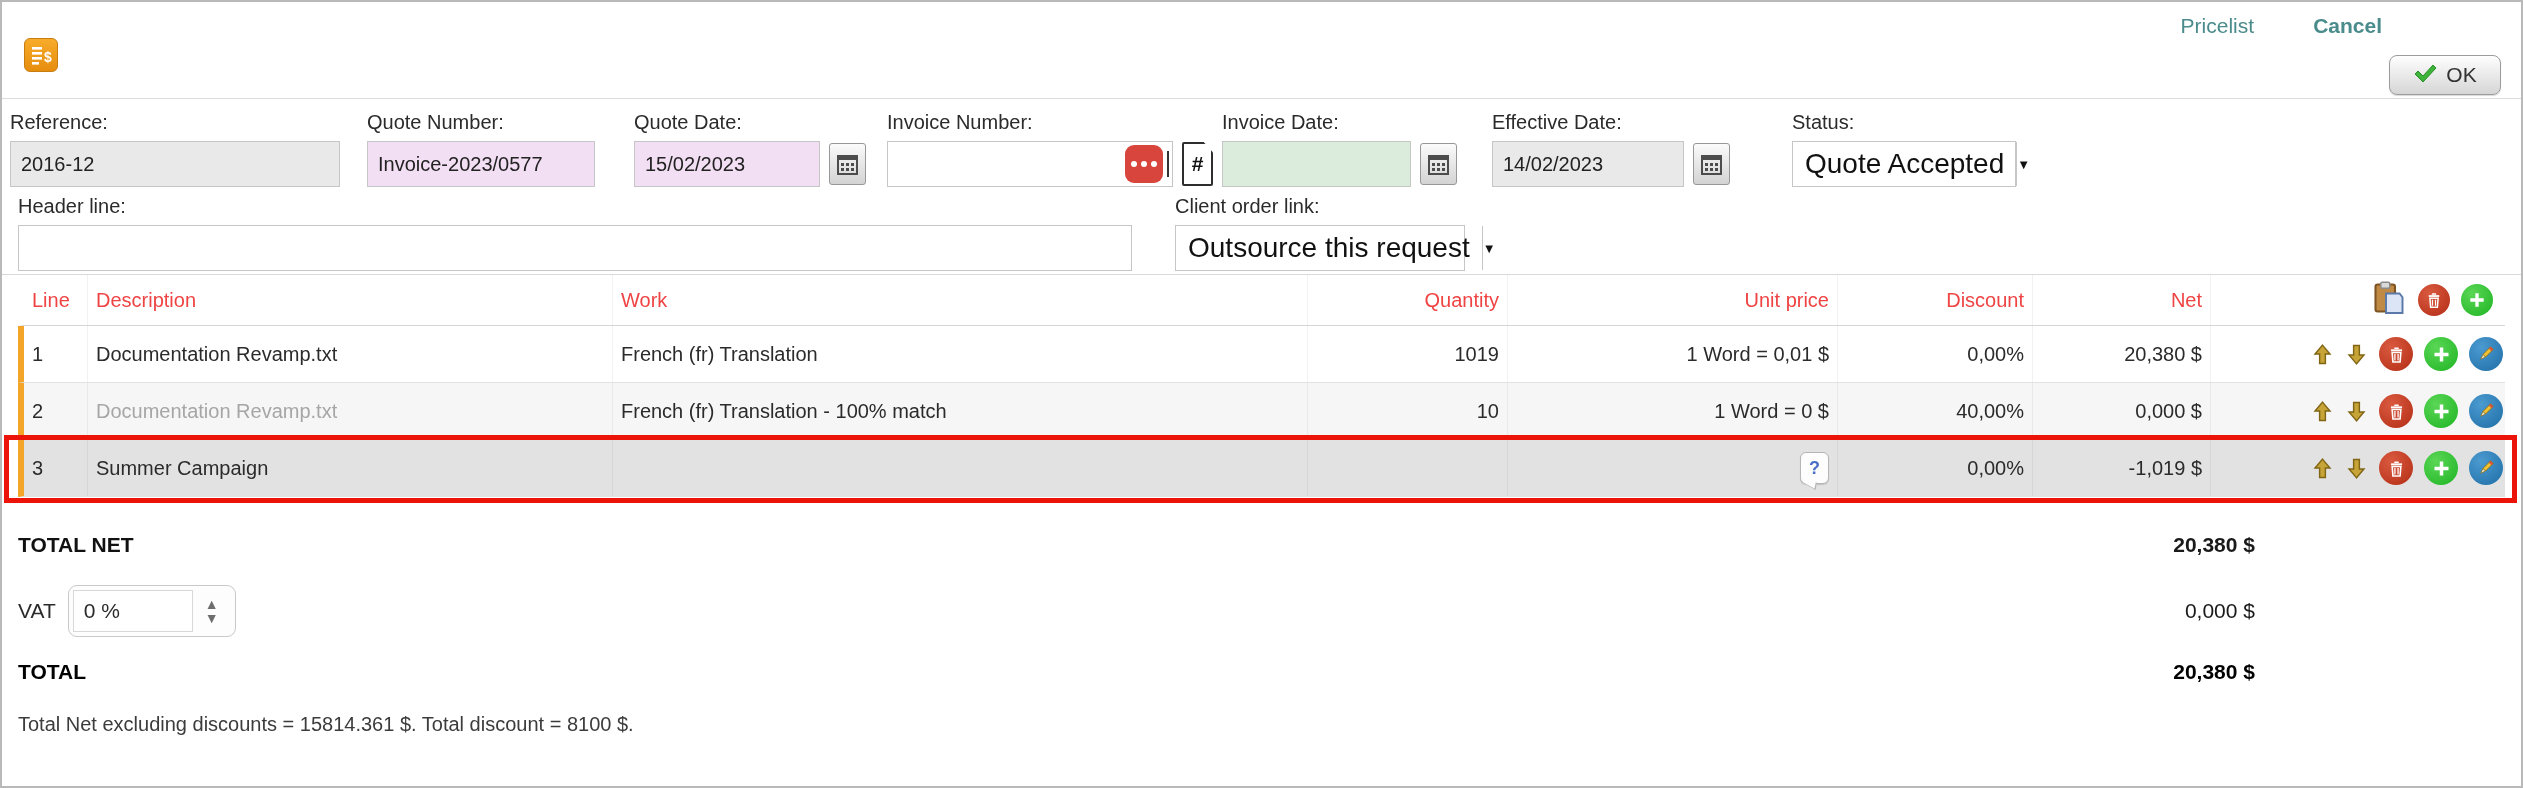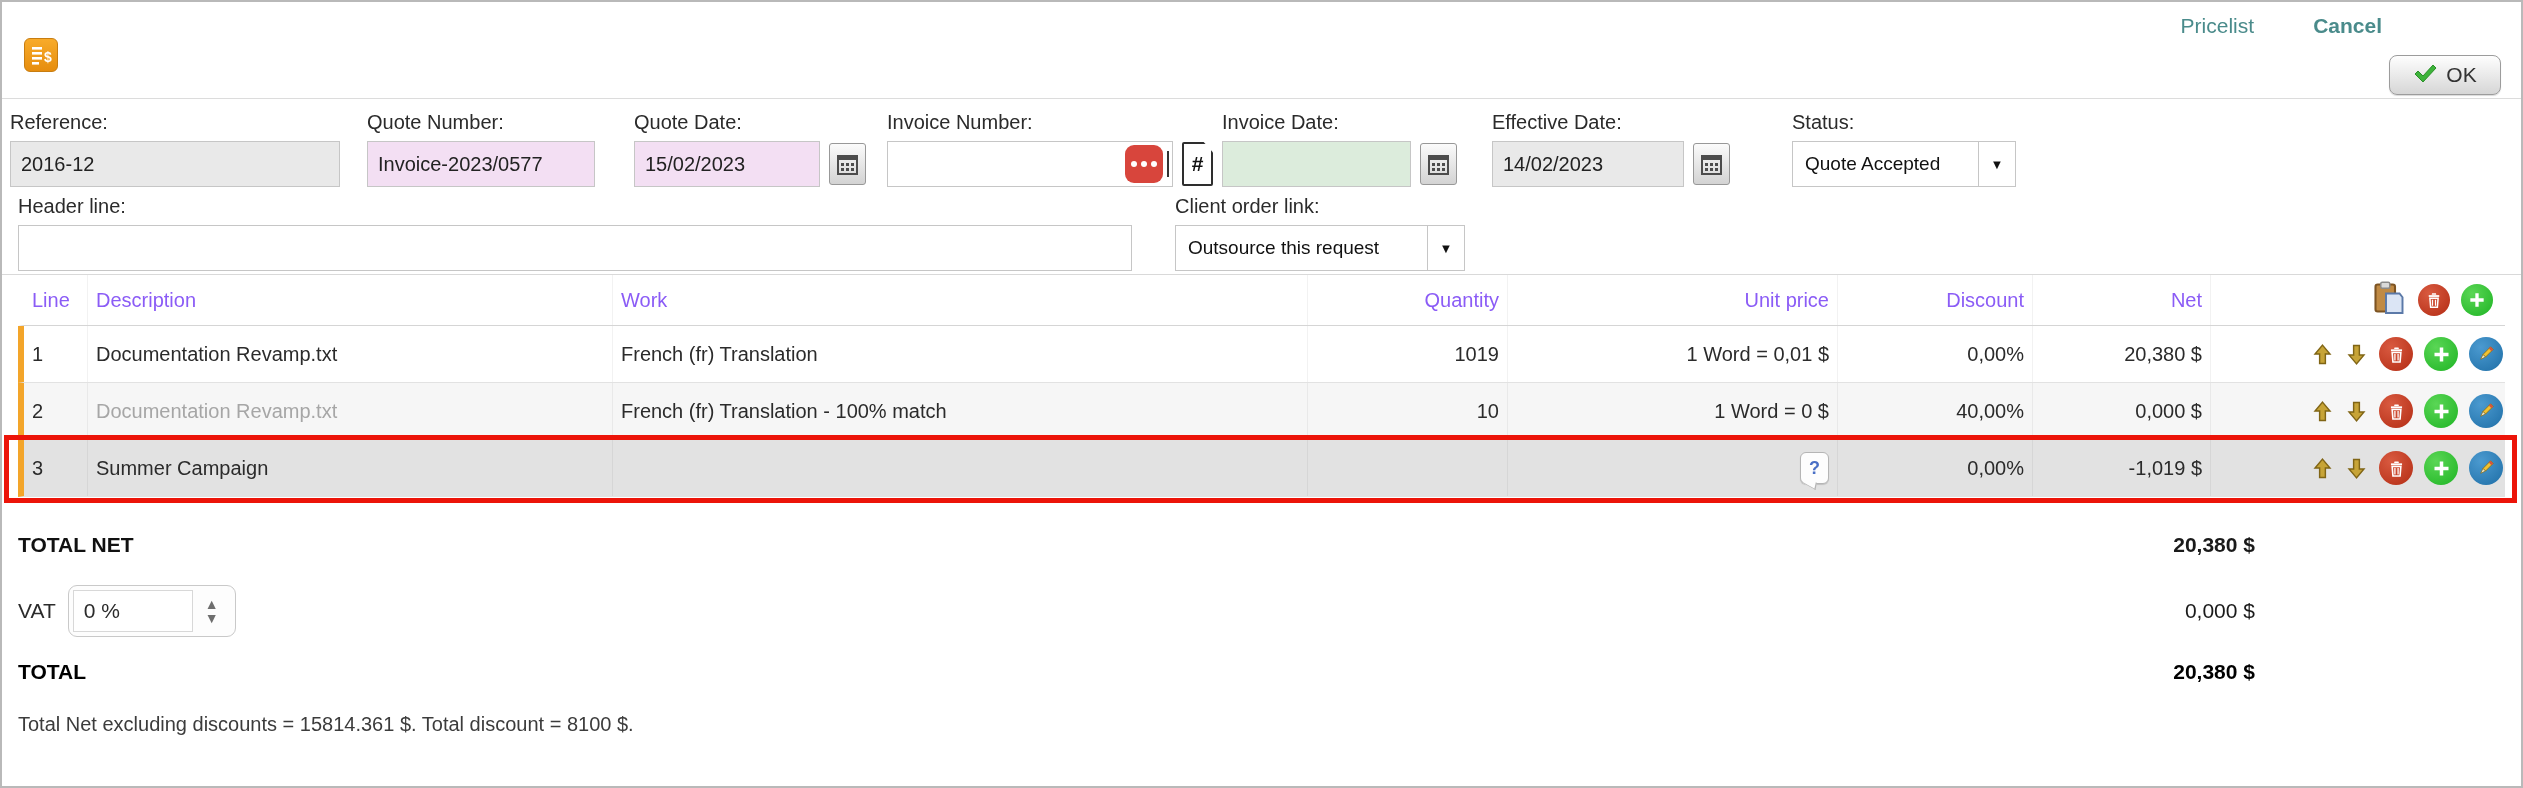--- a/index.html
+++ b/index.html
@@ -34,28 +34,28 @@
     background:linear-gradient(#fbfbfb,#d3d3d3); display:flex; align-items:center; justify-content:center; cursor:pointer; }
   .hash-btn { width:31px; height:44px; border:2px solid #2e2e2e; background:#fff; border-radius:2px;
     clip-path:polygon(0 0,70% 0,100% 24%,100% 100%,0 100%); display:flex; align-items:center; justify-content:center;
     font-weight:bold; font-size:21px; color:#111; cursor:pointer; }
   .inp-wrap { position:relative; display:flex; align-items:center; }
   .autofill { position:absolute; right:10px; top:4px; width:38px; height:38px; background:#d8453c; border-radius:9px;
     display:flex; align-items:center; justify-content:center; gap:4px; cursor:pointer; }
   .autofill i { width:6px; height:6px; background:#fff; border-radius:50%; }
   .caret { position:absolute; right:4px; top:10px; width:2px; height:26px; background:#333; }
   .dropdown { height:46px; border:1px solid #c6c6c6; background:#fff; display:flex; align-items:stretch; cursor:pointer; }
-  .dd-value { display:flex; align-items:center; padding:0 12px; font-size:19px; color:#111; flex:1; white-space:nowrap; }
+  .dd-value { display:flex; align-items:center; padding:0 12px; font-size:28px; color:#111; flex:1; white-space:nowrap; }
   .dd-arrow { width:37px; border-left:1px solid #c6c6c6; display:flex; align-items:center; justify-content:center;
     color:#111; font-size:13px; }
 
   
   .tablewrap { border-top:1px solid #d9d9d9; }
   .trow, .thead { display:flex; align-items:center; margin:0 16px; }
-  .thead { height:51px; color:#8b5cf6; border-left:6px solid transparent; border-bottom:1px solid #d5d5d5; font-size:20px; }
+  .thead { height:51px; color:#ef4444; border-left:6px solid transparent; border-bottom:1px solid #d5d5d5; font-size:20px; }
   .trow { height:57px; border-left:6px solid #f3a52a; border-bottom:1px solid #e2e2e2; font-size:20px; }
   .trow.alt { background:#f6f6f6; }
   .trow.sel { background:#e2e2e2; position:relative; }
   .c { padding:0 8px; border-right:1px solid rgba(0,0,0,.05); height:100%; display:flex; align-items:center; overflow:hidden; }
   .c.line { width:64px; }
   .c.desc { width:525px; }
   .c.work { width:695px; }
   .c.qty  { width:200px; justify-content:flex-end; }
   .c.unit { width:330px; justify-content:flex-end; }
   .c.disc { width:195px; justify-content:flex-end; }

